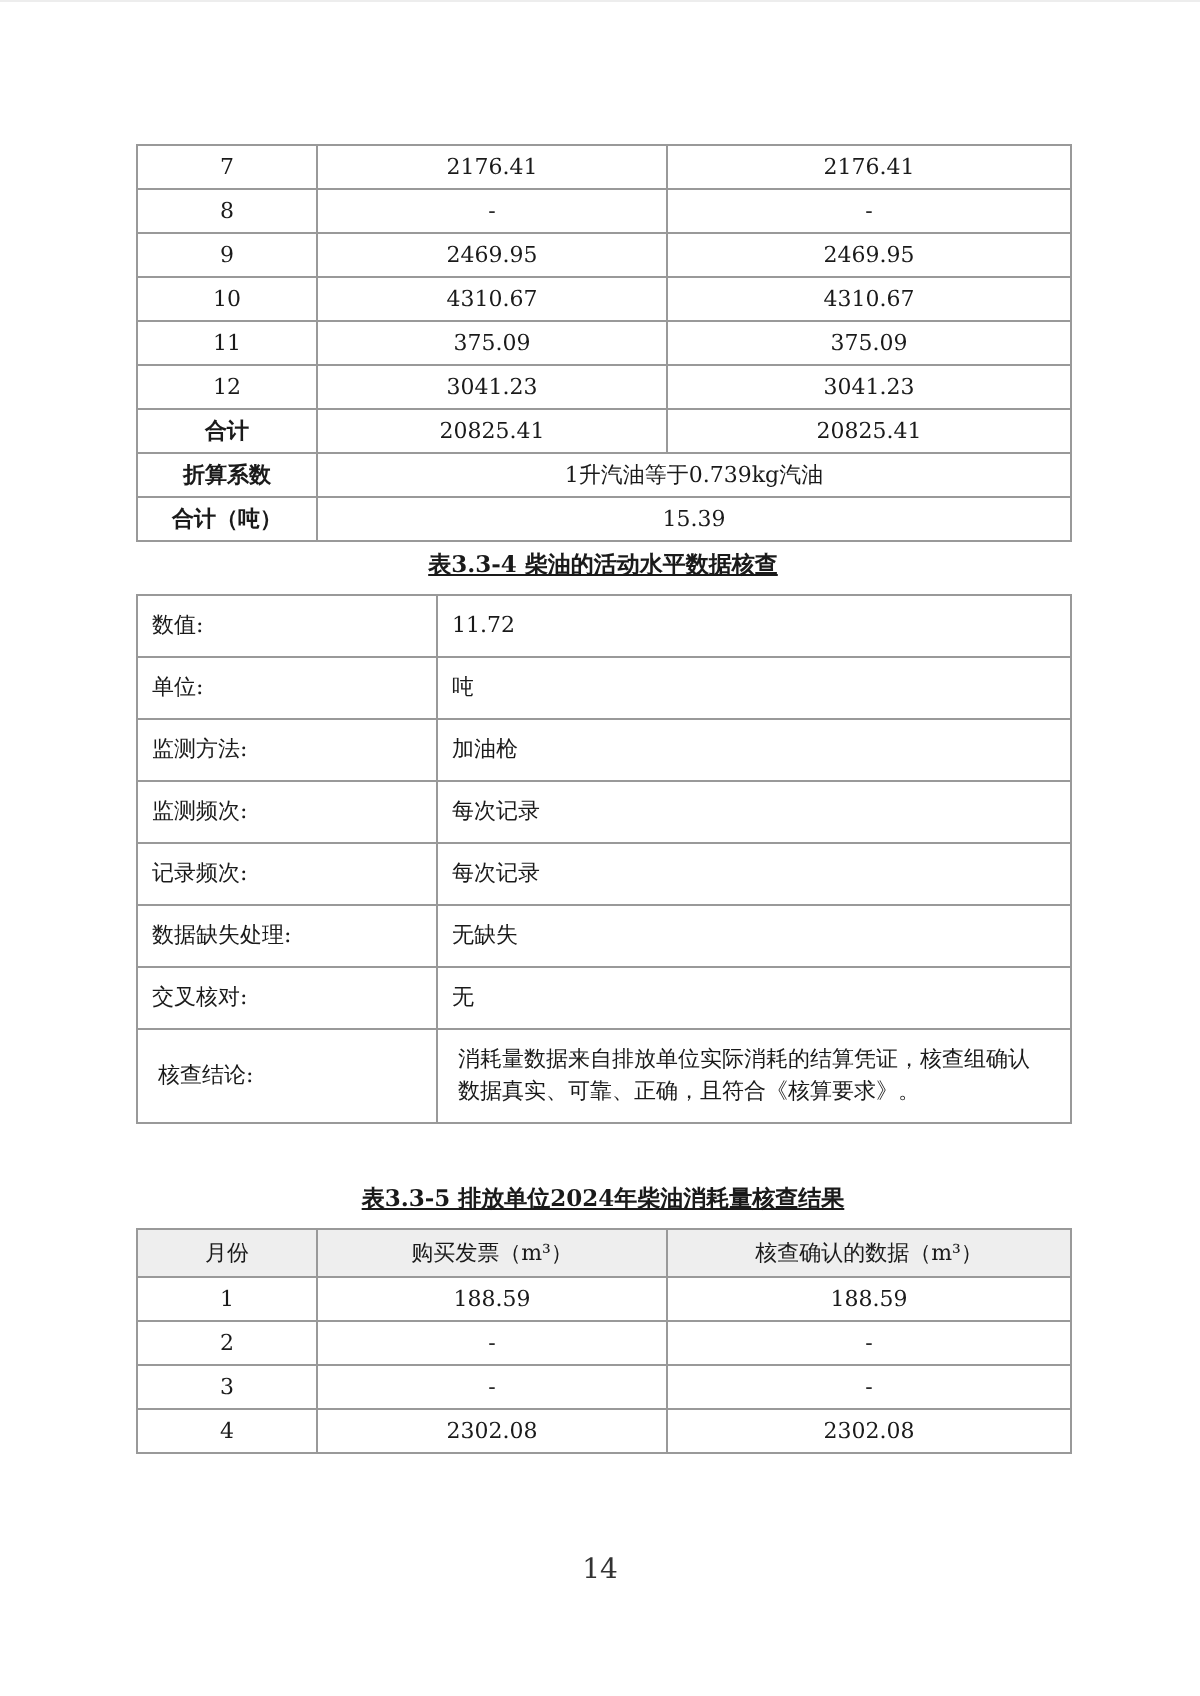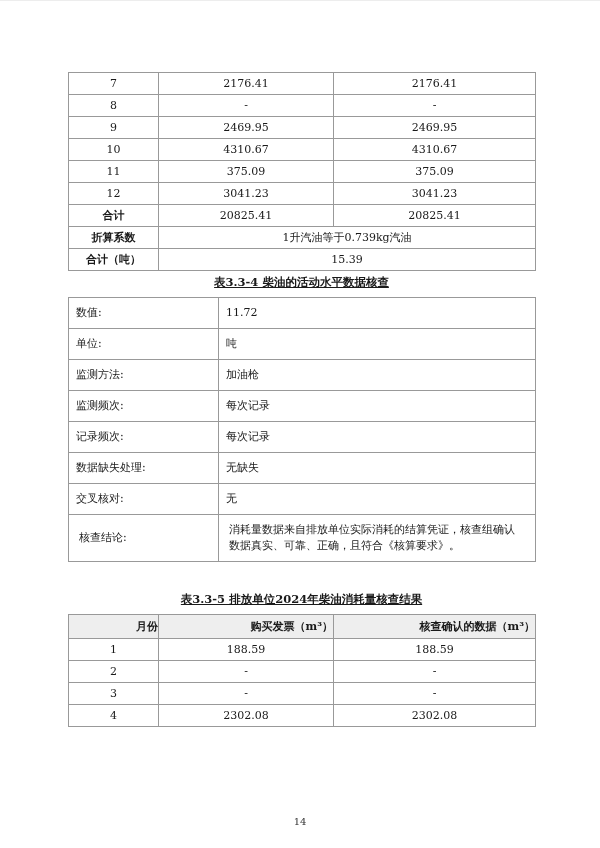--- a/index.html
+++ b/index.html
@@ -48,30 +48,30 @@
   .t2 .lcol { width: 150px; }
   .t2 .vcol { width: 317px; }
   .t2 td { height: 31px; text-align: left; padding: 4px 7px; line-height: 1.45; }
   .t2 tr.tall td { height: auto; padding: 7px 10px; }
 
   
   .t3 { margin-top: 7px; }
   .t3 th {
     height: 24px;
     background: var(--header-bg, #eee);
-    font-weight: bold;
-    text-align: right;
+    font-weight: normal;
+    text-align: center;
   }
 
   .page-number {
     position: absolute;
-    top: 816px; left: 0;
+    top: 777px; left: 0;
     width: 600px;
     text-align: center;
-    font-size: 10px;
+    font-size: 14px;
     color: #333;
   }
 </style>
 </head>
 <body>
 
 <div class="page">
   <div class="top-edge"></div>
 
   <div class="content">

